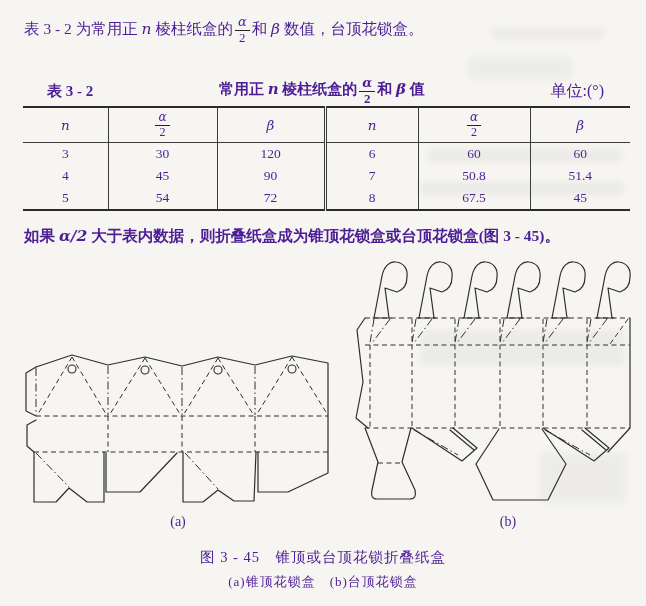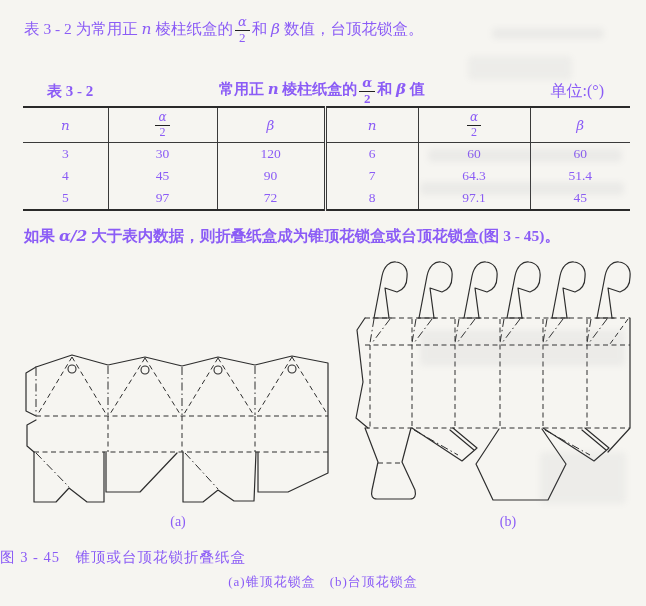--- a/index.html
+++ b/index.html
@@ -1,16 +1,16 @@
 <!DOCTYPE html>
 <html><head>
 <meta charset="utf-8">
 <style>
   html,body{margin:0;padding:0;background:#e9e8e4;}
-  .page{position:relative;width:646px;height:606px;background:#f6f5f1;color:#8b5cf6;
+  .page{position:relative;width:646px;height:606px;background:#f6f5f1;color:#4c1d95;
         font-family:"Liberation Serif","DejaVu Serif",serif;overflow:hidden;}
   .it{font-style:italic;font-family:"DejaVu Serif",serif;}
   .intro{position:absolute;top:14px;left:24px;right:12px;margin:0;font-size:15.5px;line-height:30px;}
   .para2{position:absolute;top:223px;left:24px;right:10px;margin:0;font-size:15.5px;line-height:26px;font-weight:bold;}
   .theadline{position:absolute;top:74px;left:47px;right:42px;height:34px;display:flex;
              align-items:center;justify-content:space-between;font-size:15px;text-align:right;}
   .tlabel,.ttitle{font-weight:bold;}
   .tunit{font-size:16px;}
   .frac{display:inline-flex;flex-direction:column;align-items:center;line-height:1.12;
         vertical-align:middle;margin:0 2px;font-size:13px;}
@@ -23,21 +23,21 @@
   .dtable tr.hrow td{border-bottom:1px solid #3a3a3a;height:34px;}
   .dtable tr.brow td{height:22px;}
   .dtable .frac{font-size:12px;}
   .fig-svg{position:absolute;left:0;top:256px;}
   .ln{stroke:#2e2e2e;stroke-width:1.2;fill:none;stroke-linejoin:round;stroke-linecap:round;}
   .dash{stroke:#2e2e2e;stroke-width:1;fill:none;stroke-dasharray:5 3.5;}
   .ddot{stroke:#2e2e2e;stroke-width:1;fill:none;stroke-dasharray:8 3 1.5 3;}
   .hole{stroke:#2e2e2e;stroke-width:1.1;fill:none;}
   .flabel{position:absolute;width:44px;text-align:center;font-size:14px;}
   .la{left:156px;top:514px;} .lb{left:486px;top:514px;}
-  .cap1{position:absolute;left:0;top:548px;width:646px;text-align:left;font-size:14.5px;letter-spacing:1px;}
+  .cap1{position:absolute;left:0;top:548px;width:646px;text-align:center;font-size:14.5px;letter-spacing:1px;}
   .cap2{position:absolute;left:0;top:573px;width:646px;text-align:center;font-size:13px;letter-spacing:1px;}
   .bleed{position:absolute;background:#7d828c;opacity:.09;filter:blur(3px);border-radius:4px;}
 </style>
 </head>
 <body>
 
 <div class="page">
 
   <p class="intro"><span>表 3 - 2 为常用正 </span><span class="it">n</span><span> 棱柱纸盒的</span><span class="frac">
         <span class="fn">α</span>
@@ -83,29 +83,29 @@
       <td class="dbl">120</td>
       <td>6</td>
       <td>60</td>
       <td>60</td>
     </tr>
     <tr class="brow">
       <td>4</td>
       <td>45</td>
       <td class="dbl">90</td>
       <td>7</td>
-      <td>64.3</td>
+      <td>50.8</td>
       <td>51.4</td>
     </tr>
     <tr class="brow">
       <td>5</td>
-      <td>97</td>
+      <td>54</td>
       <td class="dbl">72</td>
       <td>8</td>
-      <td>97.1</td>
+      <td>67.5</td>
       <td>45</td>
     </tr>
   </tbody>
     </table>
 
   <p class="para2"><span>如果 </span><span class="it">α/2</span><span> 大于表内数据，则折叠纸盒成为锥顶花锁盒或台顶花锁盒(图 3 - 45)。</span></p>
 
   <svg class="fig-svg" width="646" height="300" viewBox="0 256 646 300">
     <defs>
       <path id="hook" class="ln" d="M0,318 L8,276 C10,266 16,261 22,262 C30,263 34,269 33,277 C33,285 29,290 23,292 L11,288 L15,318"></path>

